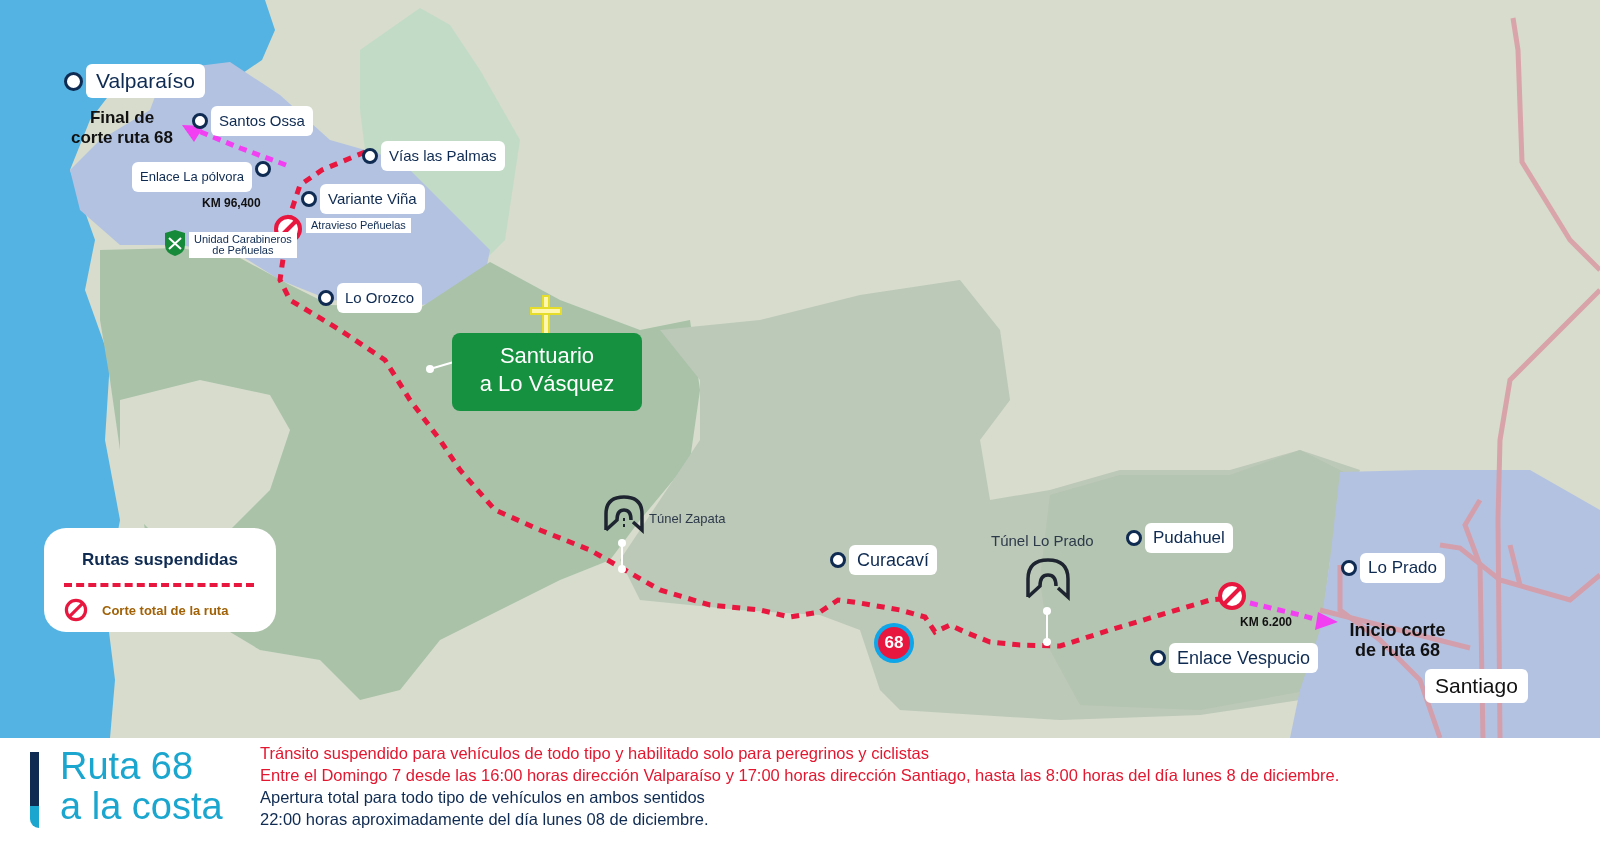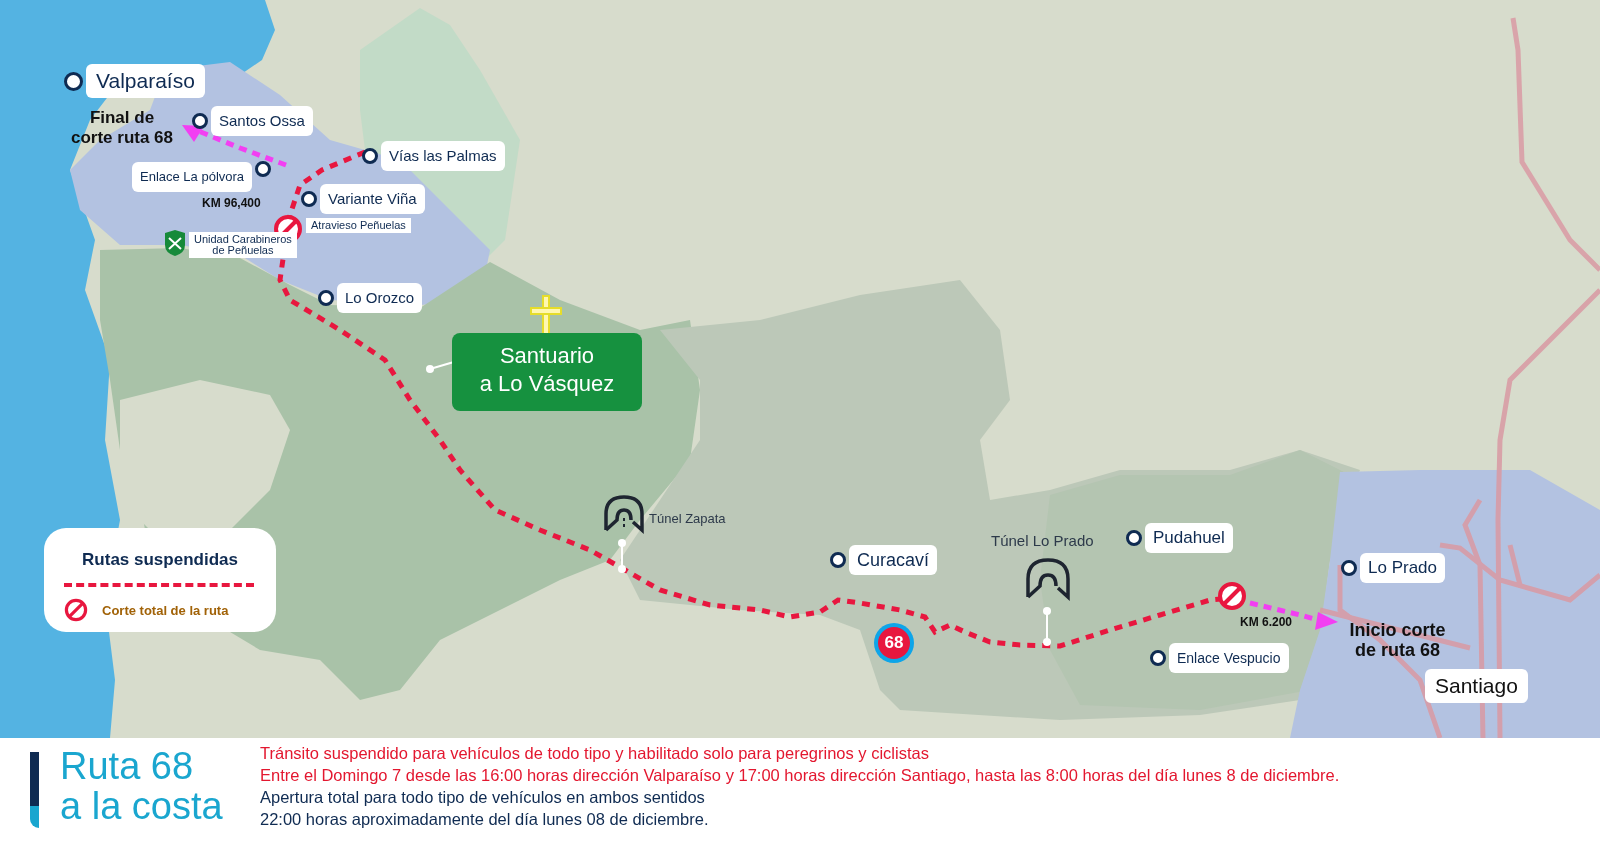--- a/index.html
+++ b/index.html
@@ -128,21 +128,21 @@
   <div class="place" style="left:1126px;top:523px">
     <span class="dot"></span>
     <span class="lbl" style="font-size:17px">Pudahuel</span>
   </div>
   <div class="place" style="left:1341px;top:553px">
     <span class="dot"></span>
     <span class="lbl" style="font-size:17px">Lo Prado</span>
   </div>
   <div class="place" style="left:1150px;top:643px">
     <span class="dot"></span>
-    <span class="lbl" style="font-size:14px">Enlace Vespucio</span>
+    <span class="lbl" style="font-size:18px">Enlace Vespucio</span>
   </div>
   <div class="place big" style="left:1425px;top:669px">
     <span class="lbl" style="color:#111">Santiago</span>
   </div>
 
   <div class="note" style="left:62px;top:108px;width:120px">
     <div>Final de</div>
     <div>corte ruta 68</div>
   </div>
   <div class="note" style="left:1335px;top:620px;width:125px;font-size:18px">

